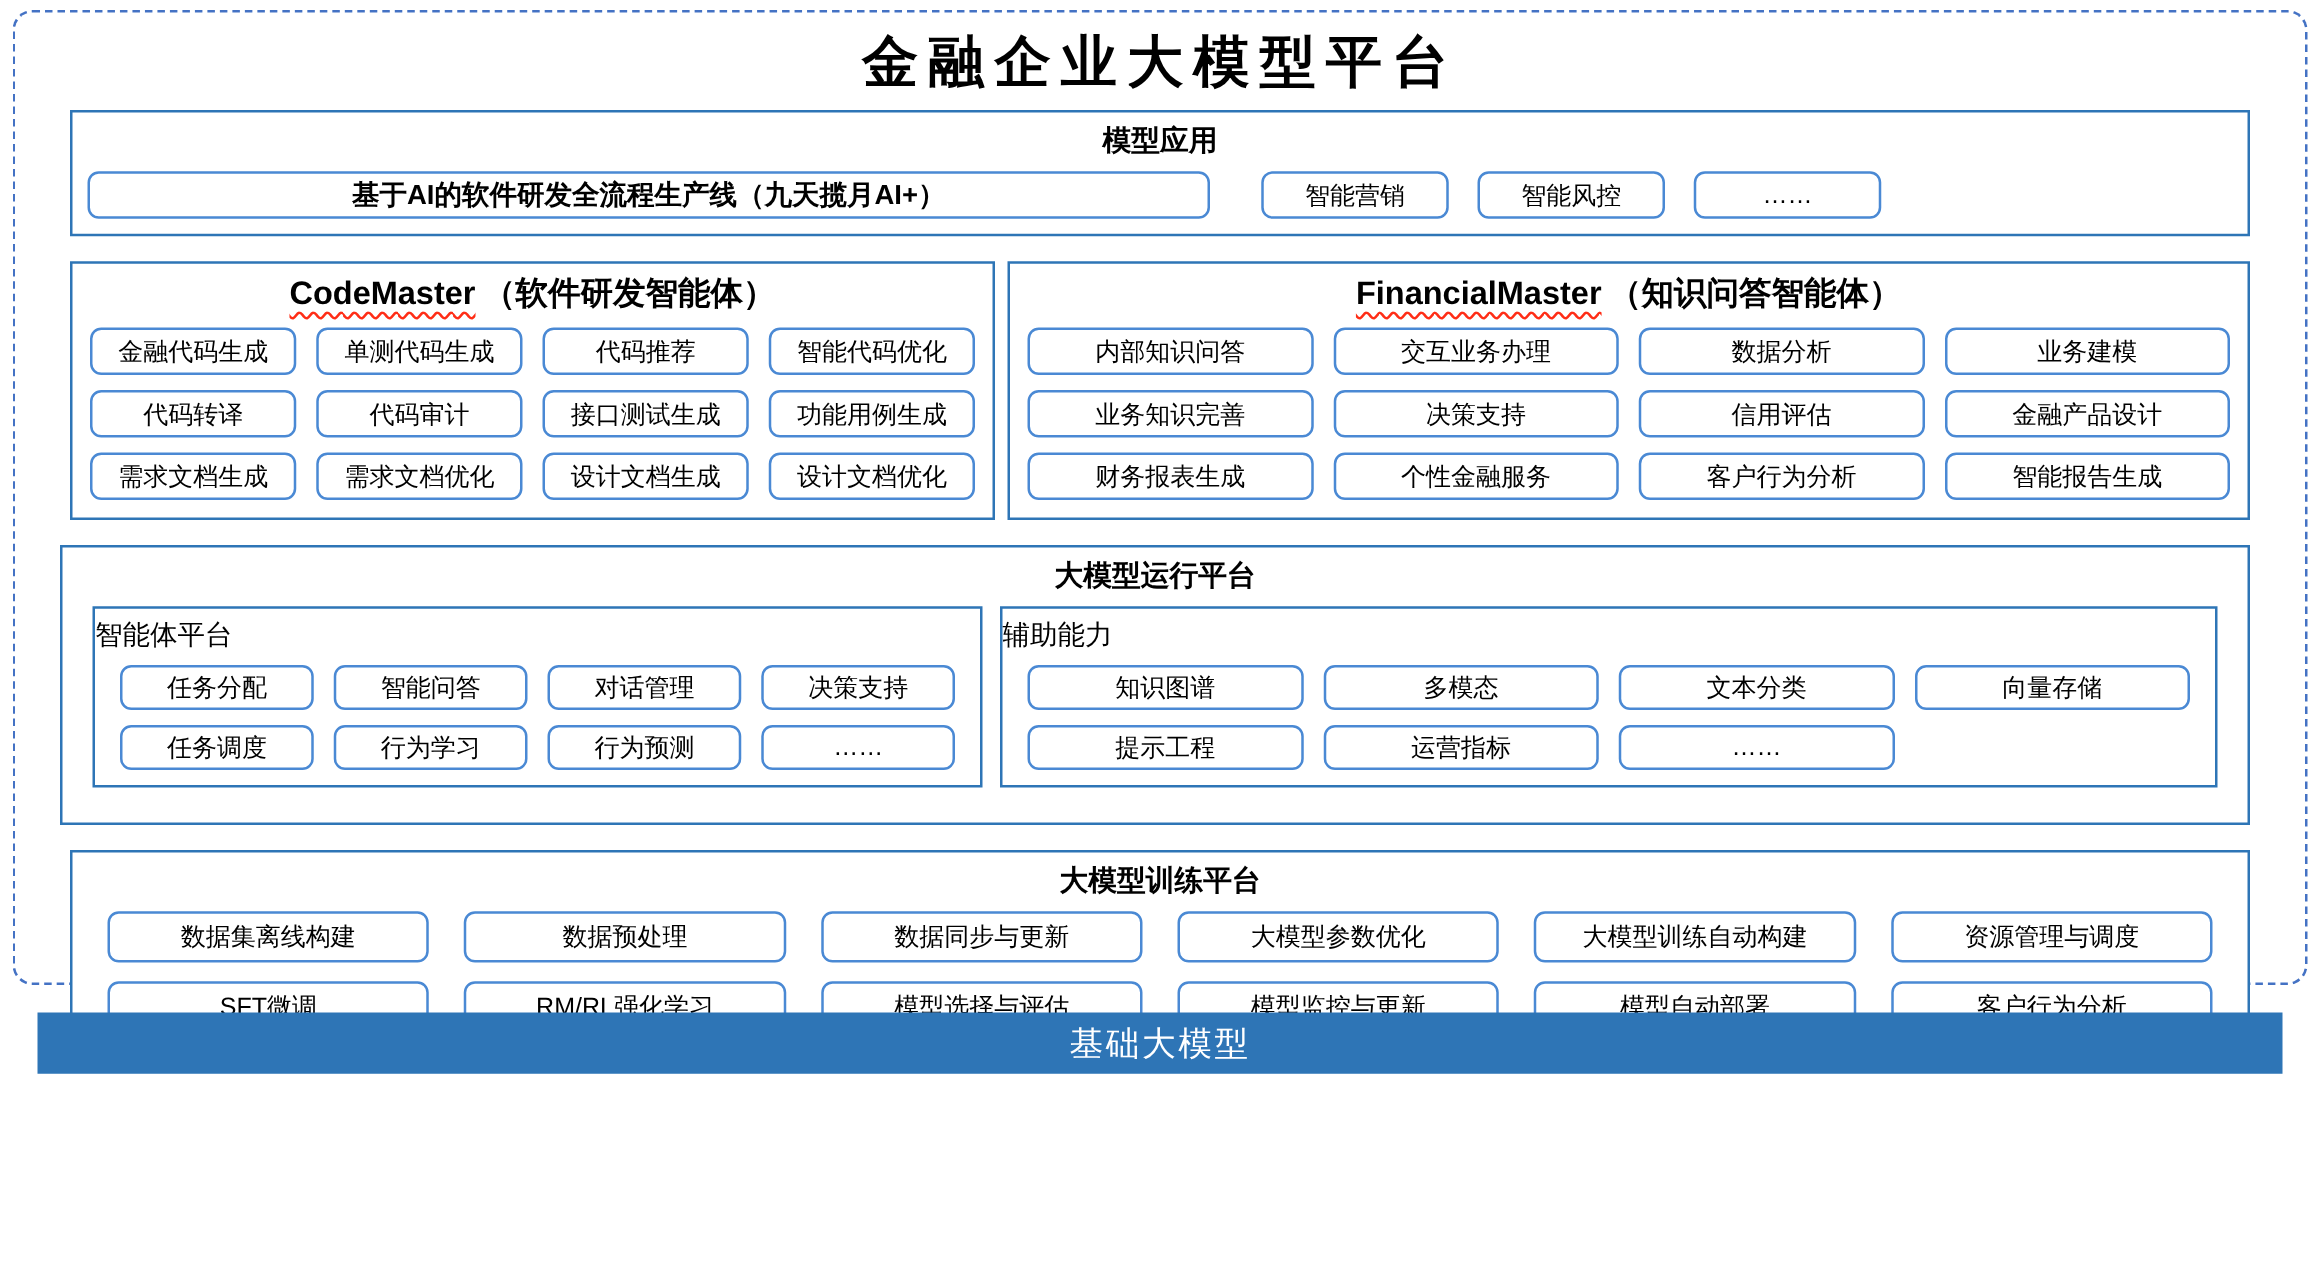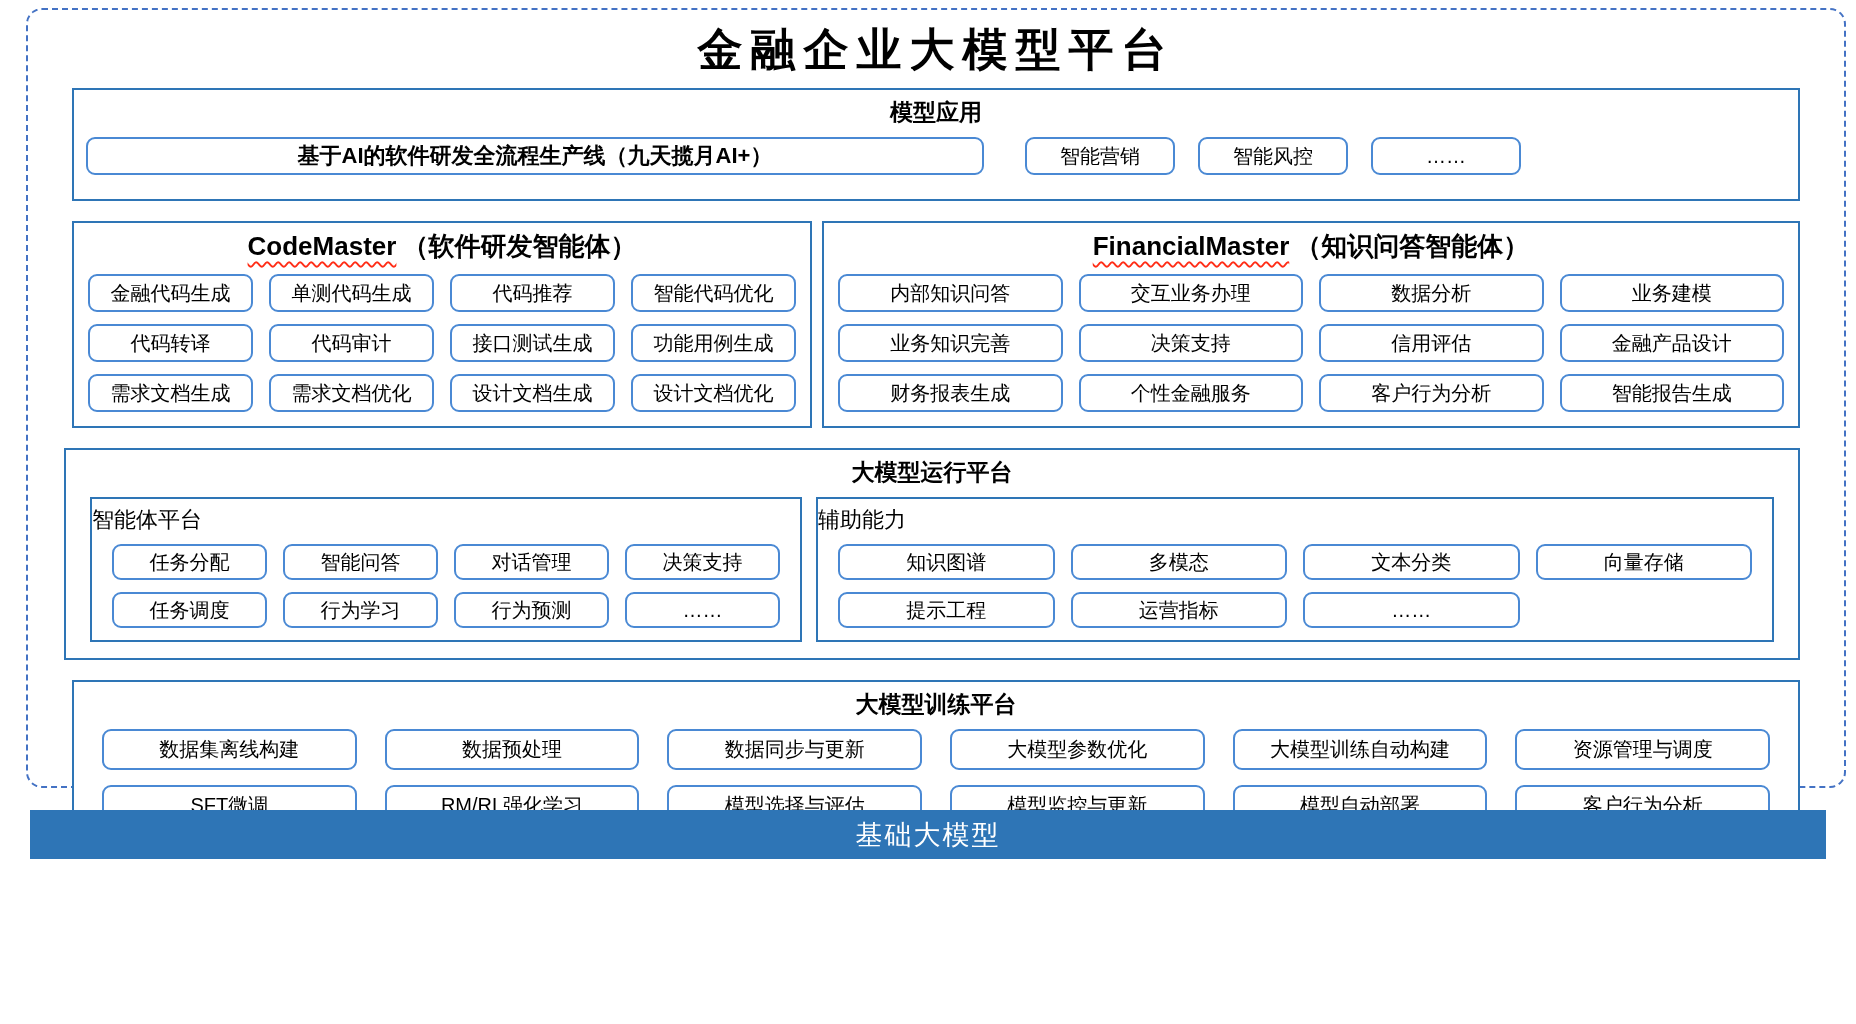--- a/index.html
+++ b/index.html
@@ -2,58 +2,58 @@
 <html><head>
 <meta charset="utf-8">
 <style>
   * { box-sizing: border-box; margin: 0; padding: 0; }
   body { background: #fff; font-family: "Liberation Sans", sans-serif; }
   .page {
     position: relative; width: 1856px; height: 1024px; background: #fff;
     overflow: hidden; color: #000;
   }
   .outer {
-    position: absolute; left: 26px; top: 8px; right: 10px; height: 780px;
+    position: absolute; left: 10px; top: 8px; right: 10px; height: 780px;
     border: 2px dashed #4472C4; border-radius: 16px;
   }
   .title {
     text-align: center; margin-top: 10px;
     font-family: "DejaVu Serif", serif; font-weight: 700;
     font-size: 45px; letter-spacing: 8px;
   }
   .sec { border: 2px solid #2E75B6; margin: 0 44px; background: #fff; }
   .sec-h { text-align: center; font-weight: 700; font-size: 23px; padding: 7px 0 9px; }
 
   .cell {
     border: 2px solid #4a89d4; border-radius: 9px; background: #fff;
     min-height: 38px; display: flex; align-items: center; justify-content: center;
     font-size: 20px; text-align: center; padding: 2px 6px; white-space: nowrap;
   }
 
   
-  .sec-app { margin-top: 8px; padding-bottom: 24px; }
+  .sec-app { margin-top: 8px; padding-bottom: 12px; }
   .app-row { display: flex; gap: 23px; padding: 0 12px; }
   .app-main { flex: 0 0 898px; font-weight: 700; font-size: 22px; margin-right: 18px; }
   .app-small { flex: 0 0 150px; }
 
   
   .masters-row { display: flex; gap: 10px; margin: 20px 44px 0; }
   .master { border: 2px solid #2E75B6; background: #fff; padding-bottom: 14px; }
   .master-left { width: 740px; }
   .master-right { flex: 1; }
   .master-h { text-align: center; font-weight: 700; font-size: 26px; padding: 6px 0 10px; }
   .master-h .en {
     text-decoration: underline; text-decoration-style: wavy;
     text-decoration-color: #ff2d16; text-decoration-thickness: 2px;
     text-underline-offset: 6px; margin-right: 6px;
   }
   .grid4 { display: grid; grid-template-columns: repeat(4, 1fr); gap: 12px 16px; padding: 0 14px; }
 
   
-  .runtime { margin-top: 20px; padding-bottom: 16px; margin-left: 36px; }
+  .runtime { margin-top: 20px; padding-bottom: 28px; margin-left: 36px; }
   .runtime-row { display: flex; gap: 14px; padding: 0 24px; }
   .inner-box { border: 2px solid #2E75B6; background: #fff; padding-bottom: 12px; }
   .inner-h { text-align: left; font-size: 22px; font-weight: 400; padding: 6px 0 9px; }
   .agent-box { width: 712px; }
   .aux-box { flex: 1; }
   .inner-box .grid4 { padding: 0 20px; }
   .inner-box .cell { min-height: 36px; }
 
   
   .training { margin-top: 20px; padding-bottom: 15px; }

